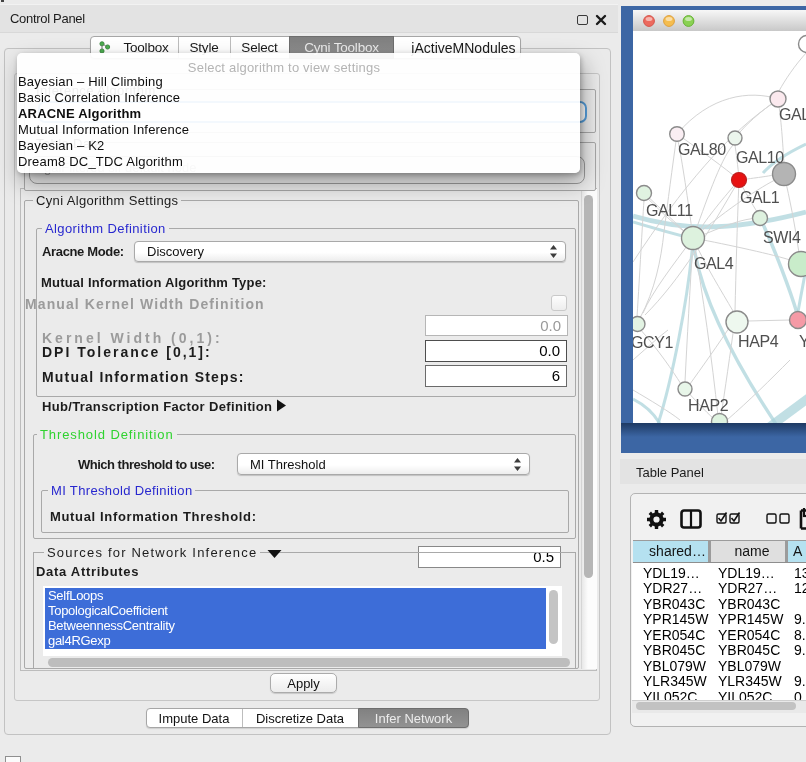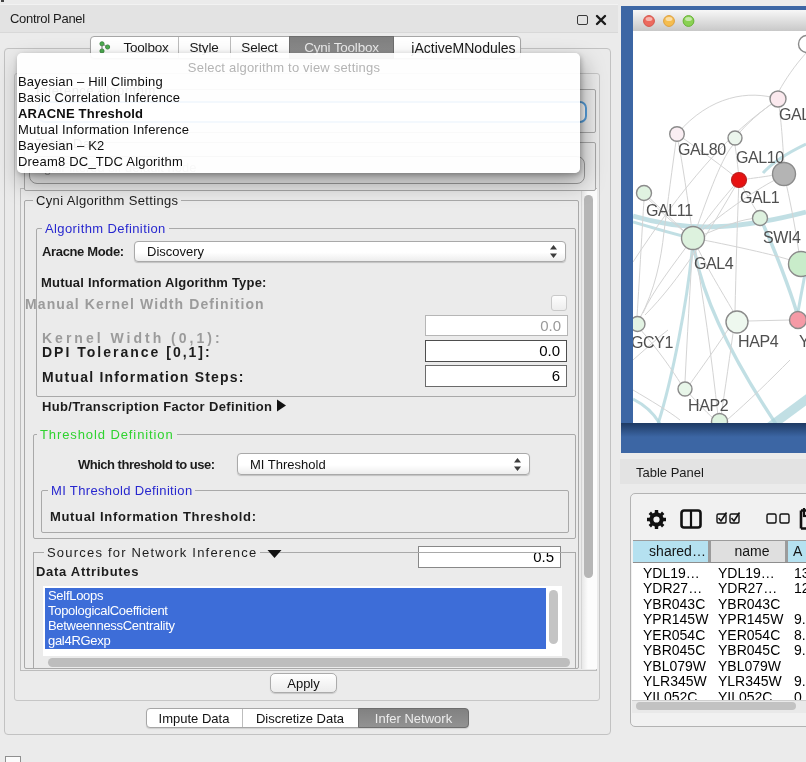--- a/index.html
+++ b/index.html
@@ -114,21 +114,21 @@
 <div class="ab" style="left:24px;top:89px;width:570px;height:42px;border:1px solid #a8a8a8;border-radius:2px;"></div>
 <div class="ab r13" style="left:33px;top:83px;background:#ebebeb;padding:0 3px;letter-spacing:0.4px;">Inference Algorithm</div>
 <div class="ab" style="left:38px;top:101px;width:545px;height:18px;border:2.5px solid #569fdc;border-radius:7px;background:#fff;"></div>
 <div class="ab" style="left:24px;top:142px;width:570px;height:47px;border:1px solid #a8a8a8;border-radius:2px;background:#ebebeb;"></div>
 <div class="ab r13" style="left:33px;top:136px;background:#ebebeb;padding:0 3px;letter-spacing:0.4px;">Table Data</div>
 <div class="ab" style="left:29px;top:156px;width:554px;height:26px;border:1.5px solid #9c9c9c;border-radius:8px;background:#ebebeb;"></div>
 <div class="ab" style="left:44px;top:160px;font-size:13px;color:#999;">galFiltered sif default node</div>
 
 <div class="ab" style="left:17px;top:53px;width:563px;height:120px;background:rgba(255,255,255,0.93);border-radius:5px;box-shadow:3px 10px 22px rgba(0,0,0,0.35),1px 2px 5px rgba(0,0,0,0.25);"></div>
 <div class="ab" style="left:17px;top:60px;width:534px;height:13px;font-size:13px;letter-spacing:0.2px;color:#b4b4b4;text-align:center;">Select algorithm to view settings</div>
-<div class="ab" style="left:18px;top:74px;font-size:13px;letter-spacing:0.2px;line-height:16.1px;color:#0d0d0d;white-space:nowrap;">Bayesian – Hill Climbing<br>Basic Correlation Inference<br><b>ARACNE Threshold</b><br>Mutual Information Inference<br>Bayesian – K2<br>Dream8 DC_TDC Algorithm</div>
+<div class="ab" style="left:18px;top:74px;font-size:13px;letter-spacing:0.2px;line-height:16.1px;color:#0d0d0d;white-space:nowrap;">Bayesian – Hill Climbing<br>Basic Correlation Inference<br><b>ARACNE Algorithm</b><br>Mutual Information Inference<br>Bayesian – K2<br>Dream8 DC_TDC Algorithm</div>
 
 <div class="ab" style="left:270px;top:673px;width:67px;height:20px;border:1px solid #ababab;border-radius:5px;box-sizing:border-box;background:linear-gradient(#ffffff,#ececec);box-shadow:0 1px 1px rgba(0,0,0,0.15);font-size:13px;color:#111;display:flex;align-items:center;justify-content:center;">Apply</div>
 
 <div class="ab" style="left:146px;top:708px;width:323px;height:20px;background:#fff;border:1px solid #a6a6a6;border-radius:4px;box-sizing:border-box;box-shadow:0 1px 1px rgba(0,0,0,0.12);"></div>
 <div class="ab" style="left:358px;top:708px;width:111px;height:20px;background:linear-gradient(#818181,#929292);border:1px solid #6e6e6e;box-sizing:border-box;border-radius:0 4px 4px 0;"></div>
 <div class="ab" style="left:242px;top:709px;width:1px;height:18px;background:#bdbdbd;"></div>
 <div class="ab" style="left:146px;top:708px;width:96px;height:20px;font-size:13px;color:#111;display:flex;align-items:center;justify-content:center;">Impute Data</div>
 <div class="ab" style="left:242px;top:708px;width:116px;height:20px;font-size:13px;color:#111;display:flex;align-items:center;justify-content:center;">Discretize Data</div>
 <div class="ab" style="left:358px;top:708px;width:111px;height:20px;font-size:13px;color:#ececec;display:flex;align-items:center;justify-content:center;">Infer Network</div>
 

